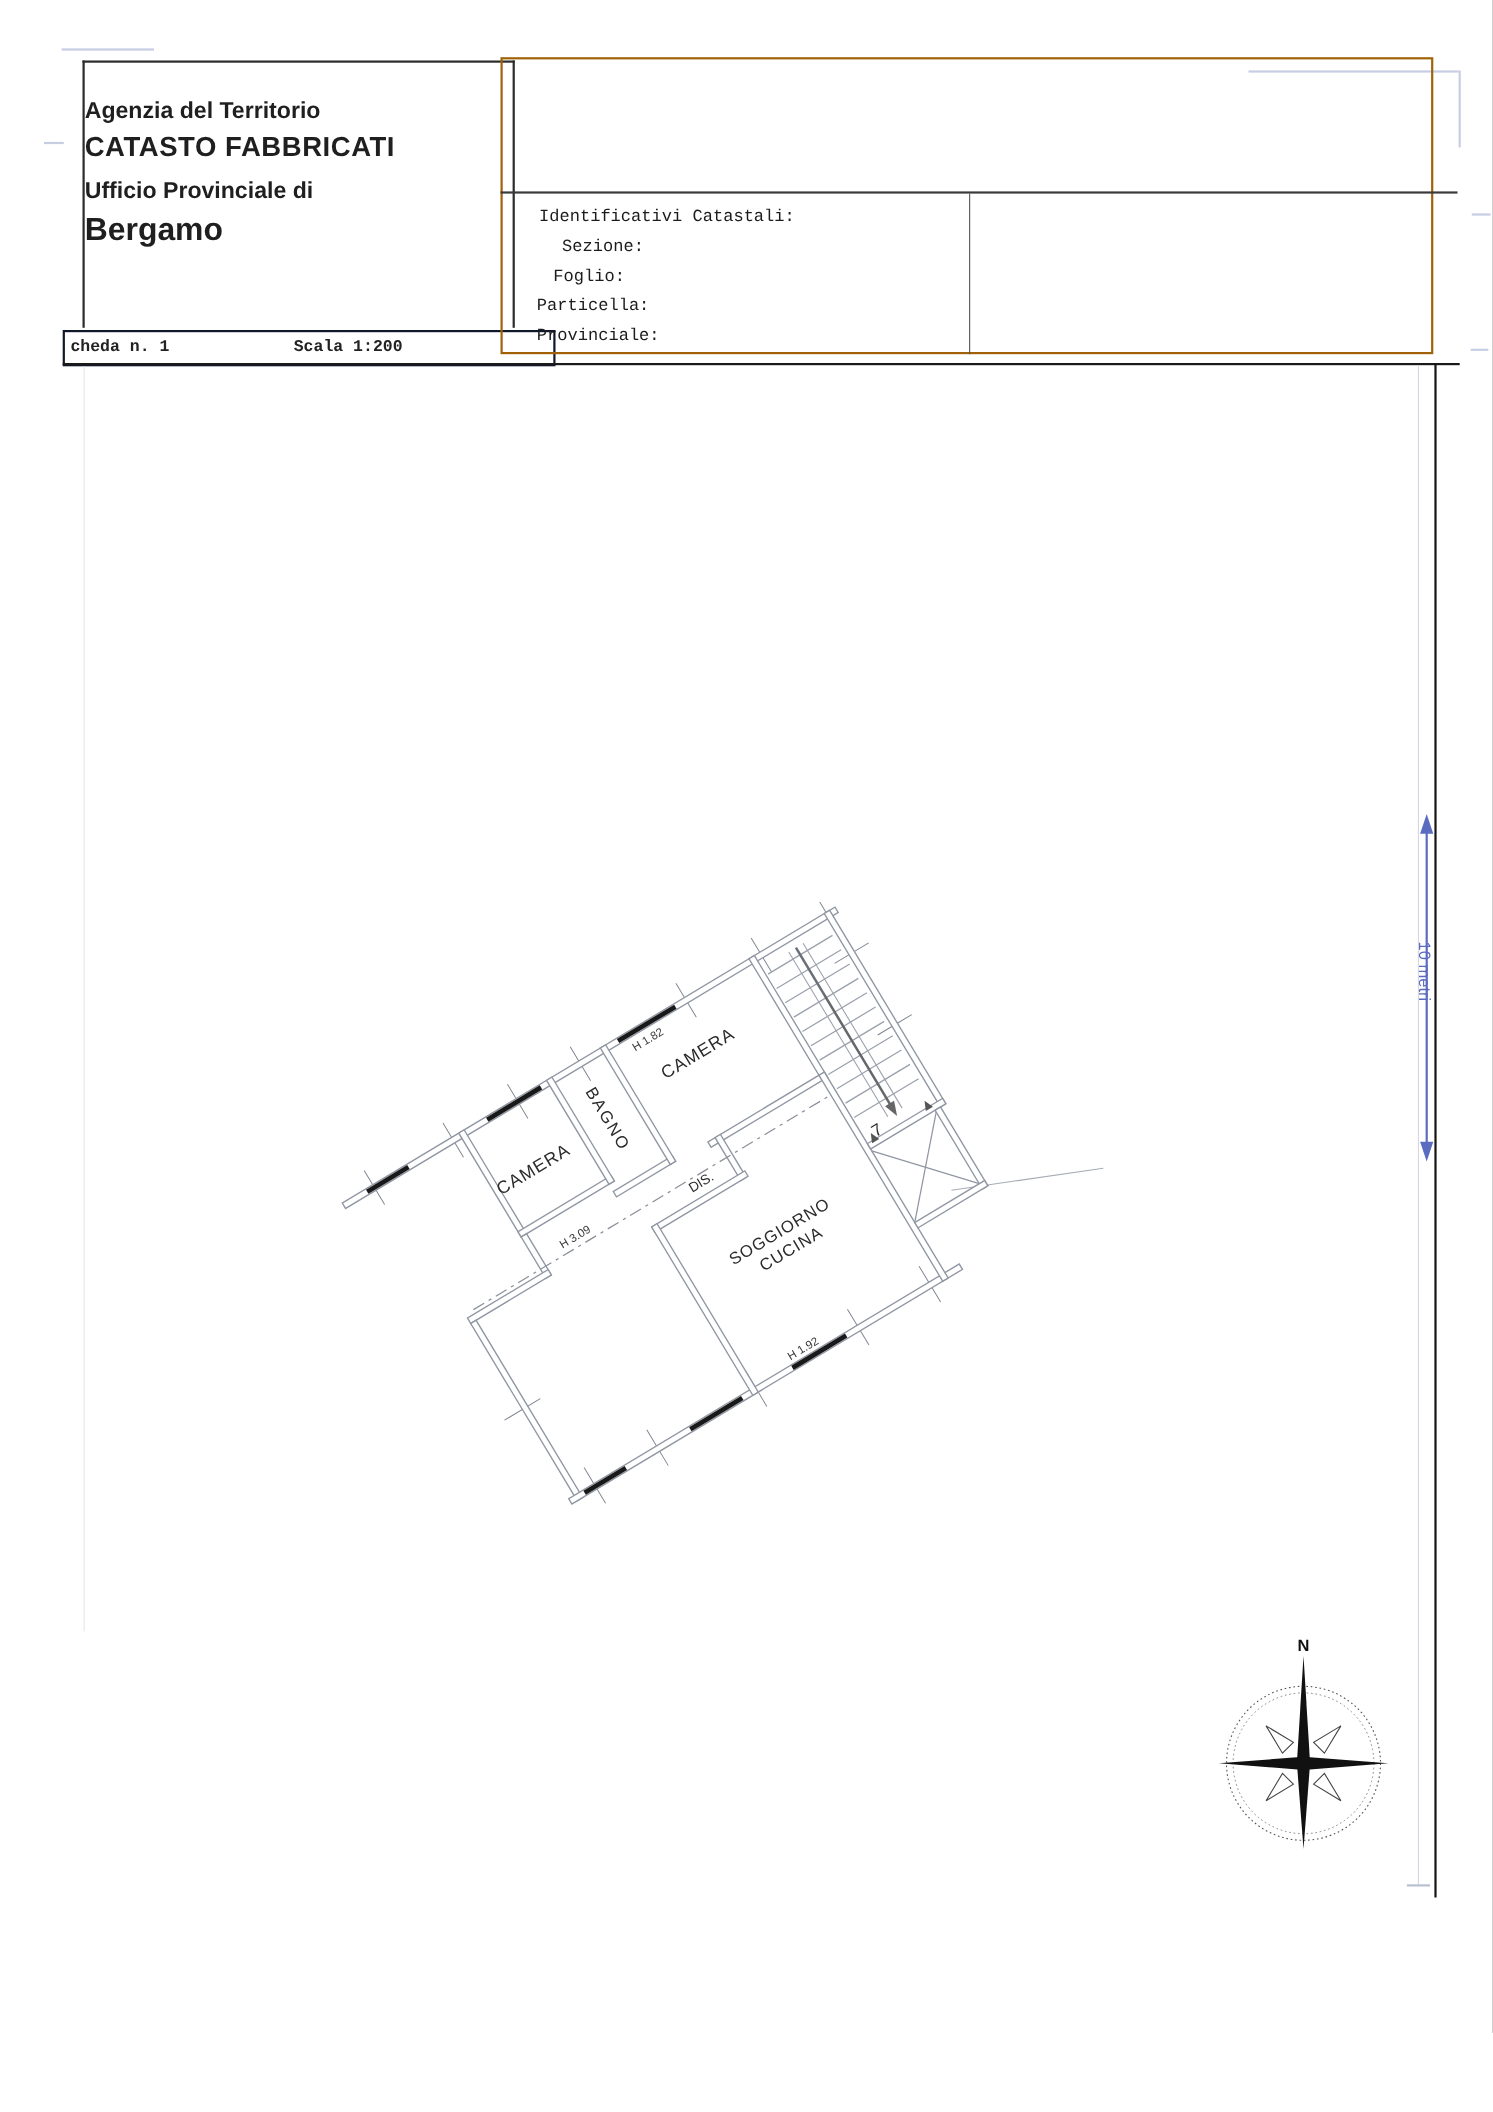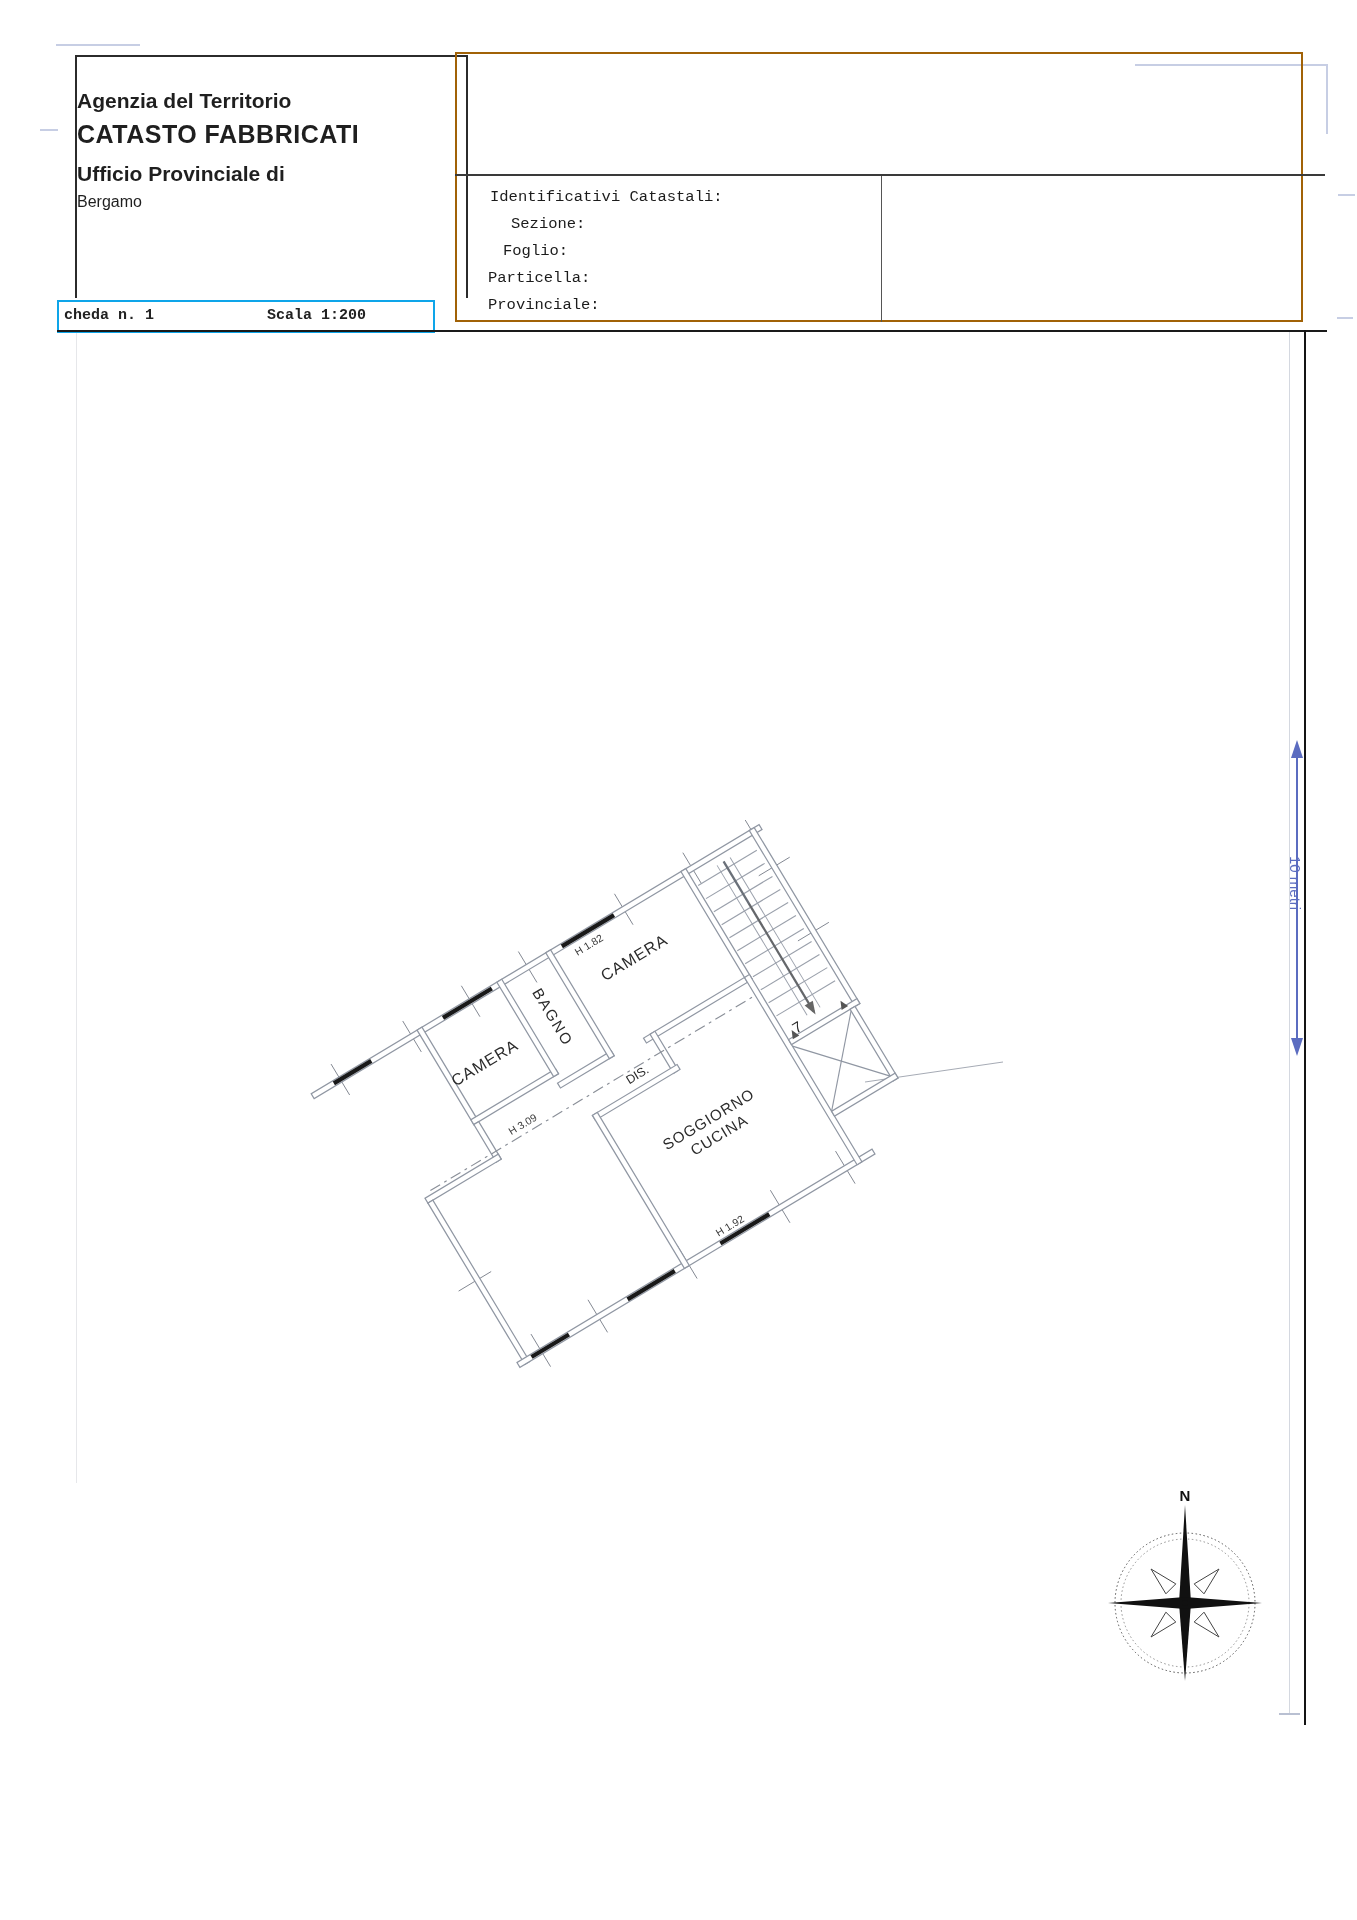--- a/index.html
+++ b/index.html
@@ -6,24 +6,24 @@
   #page{position:relative;width:1357px;height:1920px;background:#ffffff;
         font-family:"Liberation Sans",sans-serif;overflow:hidden;margin:0 auto}
   .abs{position:absolute}
 
   
   .hdr{left:75px;top:55px;width:393px;height:243px;border:2px solid #2b2b2b;border-bottom:none;
        box-sizing:border-box;text-align:left;padding-top:32px;color:#1f1f1f}
   .hdr .l1{font-size:21px;font-weight:bold;margin-bottom:7px}
   .hdr .l2{font-size:25px;font-weight:bold;letter-spacing:.5px;margin-bottom:13px}
   .hdr .l3{font-size:21px;font-weight:bold;margin-bottom:7px}
-  .hdr .l4{font-size:16px;font-weight:normal}
-
-  
-  .strip{left:57px;top:300px;width:378px;height:33px;border:2px solid #0ea5e9;box-sizing:border-box;
+  .hdr .l4{font-size:29px;font-weight:bold}
+
+  
+  .strip{left:57px;top:300px;width:448px;height:33px;border:2px solid #0f172a;box-sizing:border-box;
          font-family:"Liberation Mono",monospace;font-size:15px;font-weight:bold;color:#222;background:#fff}
   .strip .s1{position:absolute;left:5px;top:5px}
   .strip .s2{position:absolute;left:208px;top:5px}
 
   
   .catbox{left:455px;top:52px;width:848px;height:270px;border:2px solid #a16207;box-sizing:border-box}
   .catbox .hdiv{position:absolute;left:-2px;top:120px;width:870px;border-top:2px solid #3a3a3a}
   .catbox .vdiv{position:absolute;left:424px;top:122px;height:146px;border-left:1.5px solid #555}
   .cat-lines{position:absolute;left:0;top:130px;width:420px;
              font-family:"Liberation Mono",monospace;font-size:15.5px;color:#1c1c1c;line-height:27px}

